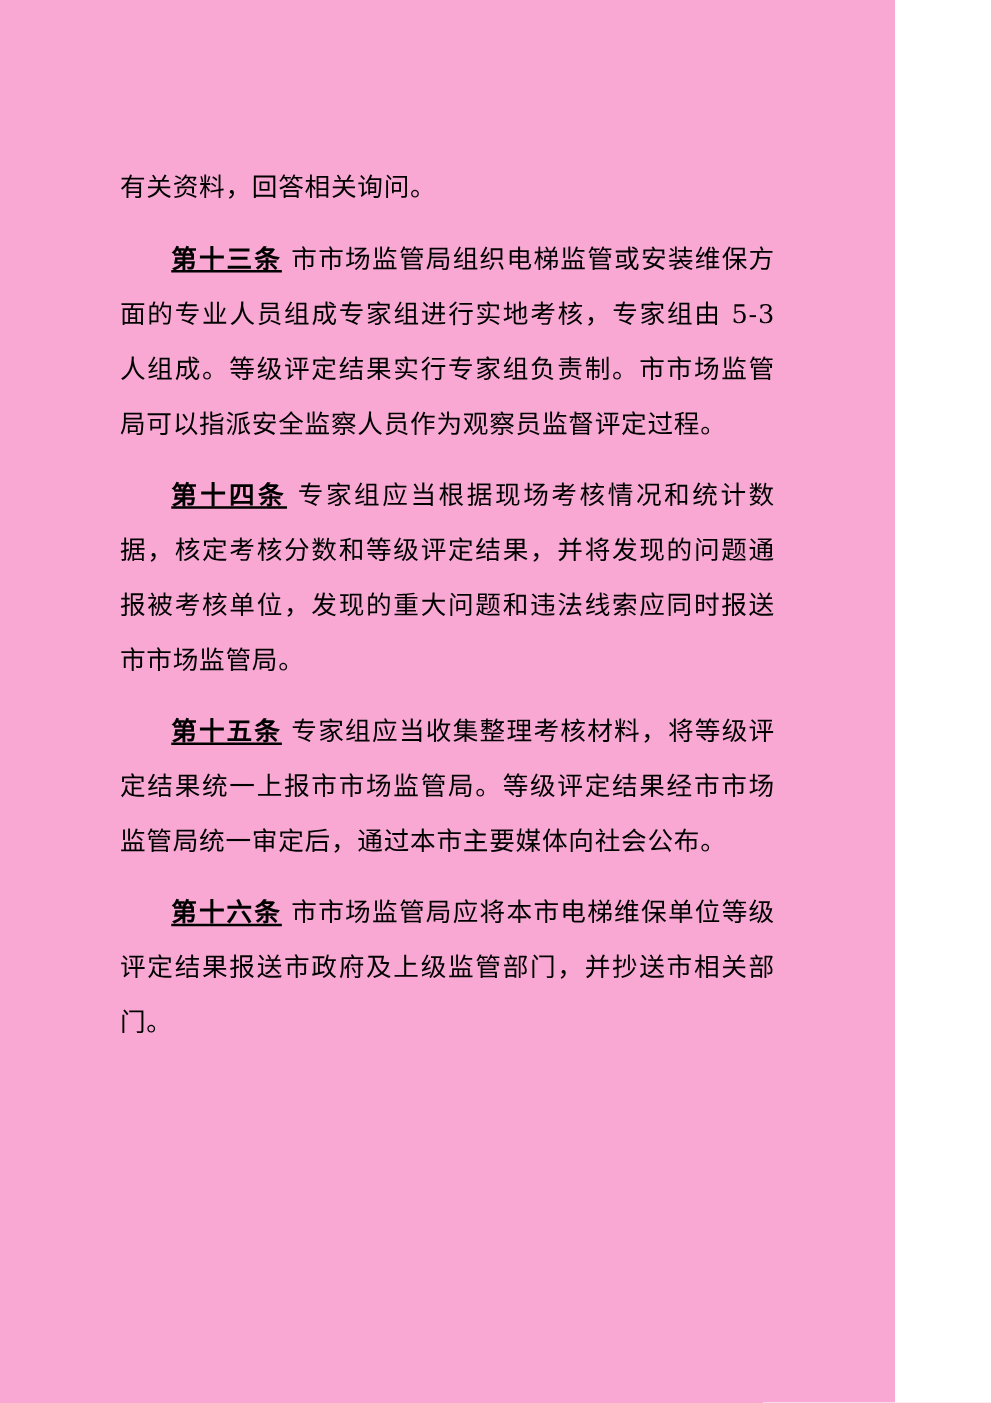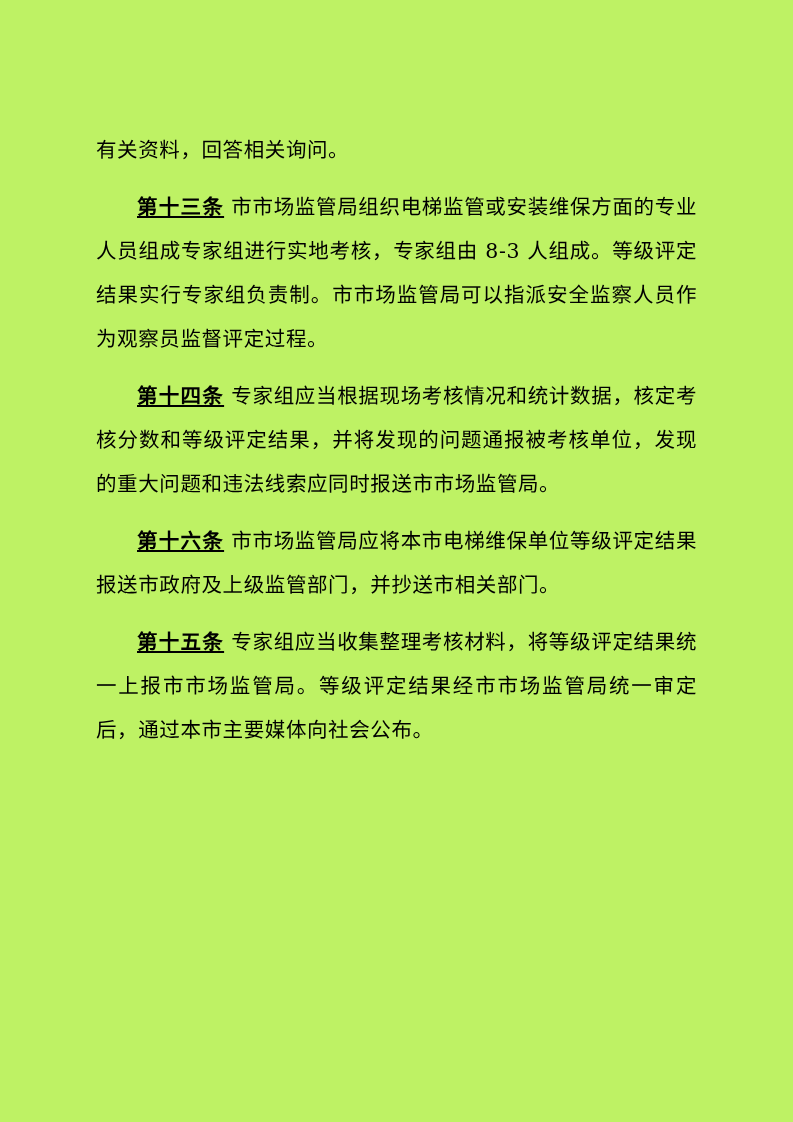--- a/index.html
+++ b/index.html
@@ -9,23 +9,23 @@
   }
   body {
     width: 793px;
     height: 1122px;
     font-family: "DejaVu Serif", "Liberation Serif", serif;
     color: #000000;
     overflow: hidden;
   }
   .page {
     position: relative;
-    width: 793px;
+    width: 716px;
     height: 1122px;
-    background: #bef264;
+    background: #f9a8d4;
     box-sizing: border-box;
     padding: 128px 96px 56px 96px;
   }
   .doc-body {
     font-size: 20.5px;
     line-height: 44px;
     text-align: justify;
     text-justify: inter-ideograph;
     letter-spacing: 0.6px;
   }
@@ -62,35 +62,35 @@
 
 <div class="page">
   <div class="doc-body">
 
     <p class="para no-indent first-line">
       <span class="after-label">有关资料，回答相关询问。</span>
     </p>
 
     <p class="para">
       <span class="article-label">第十三条</span>
-      <span class="after-label">市市场监管局组织电梯监管或安装维保方面的专业人员组成专家组进行实地考核，专家组由 8-3 人组成。等级评定结果实行专家组负责制。市市场监管局可以指派安全监察人员作为观察员监督评定过程。</span>
+      <span class="after-label">市市场监管局组织电梯监管或安装维保方面的专业人员组成专家组进行实地考核，专家组由 5-3 人组成。等级评定结果实行专家组负责制。市市场监管局可以指派安全监察人员作为观察员监督评定过程。</span>
     </p>
 
     <p class="para">
       <span class="article-label">第十四条</span>
       <span class="after-label">专家组应当根据现场考核情况和统计数据，核定考核分数和等级评定结果，并将发现的问题通报被考核单位，发现的重大问题和违法线索应同时报送市市场监管局。</span>
     </p>
 
 
     <p class="para">
-      <span class="article-label">第十六条</span>
-      <span class="after-label">市市场监管局应将本市电梯维保单位等级评定结果报送市政府及上级监管部门，并抄送市相关部门。</span>
+      <span class="article-label">第十五条</span>
+      <span class="after-label">专家组应当收集整理考核材料，将等级评定结果统一上报市市场监管局。等级评定结果经市市场监管局统一审定后，通过本市主要媒体向社会公布。</span>
     </p>
 
     <p class="para">
-      <span class="article-label">第十五条</span>
-      <span class="after-label">专家组应当收集整理考核材料，将等级评定结果统一上报市市场监管局。等级评定结果经市市场监管局统一审定后，通过本市主要媒体向社会公布。</span>
+      <span class="article-label">第十六条</span>
+      <span class="after-label">市市场监管局应将本市电梯维保单位等级评定结果报送市政府及上级监管部门，并抄送市相关部门。</span>
     </p>
 
 
 
   </div>
 </div>
 
 </body></html>

